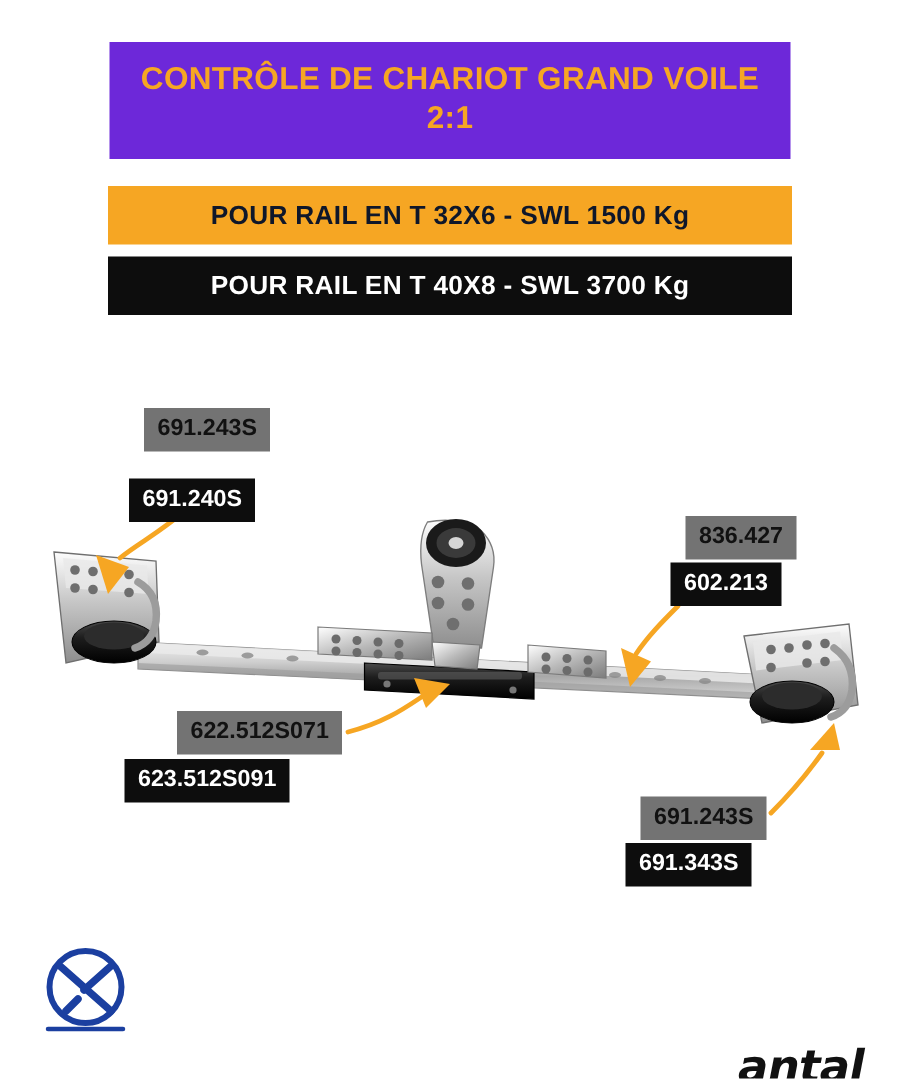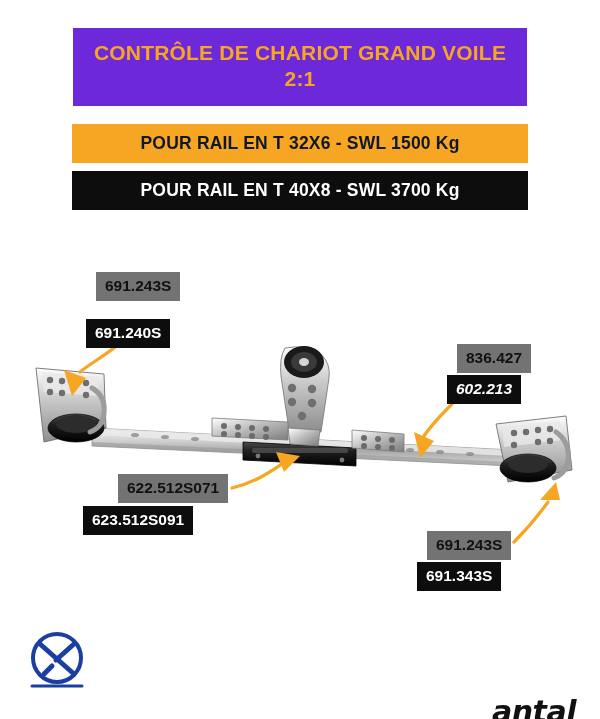--- a/index.html
+++ b/index.html
@@ -72,21 +72,21 @@
     margin-left: 10px;
   }
   .tag.black {
     background: #0d0d0d;
     color: #ffffff;
   }
 
   #tag-691243S-left { left: 86px;  top: 272px; }
   #tag-691240S      { left: 86px;  top: 303px; margin-top: 16px; }
   #tag-602212       { left: 447px; top: 344px; }
-  #tag-602213       { left: 447px; top: 375px; font-style: italic; }
+  #tag-602213       { left: 447px; top: 375px; }
   #tag-622512S071   { left: 108px;  top: 474px; }
   #tag-623512S091   { left: 83px;  top: 506px; }
   #tag-691243S-right{ left: 417px; top: 531px; }
   #tag-691343S      { left: 417px; top: 562px; }
 
   
   .arrow-svg {
     position: absolute;
     left: 0;
     top: 0;

